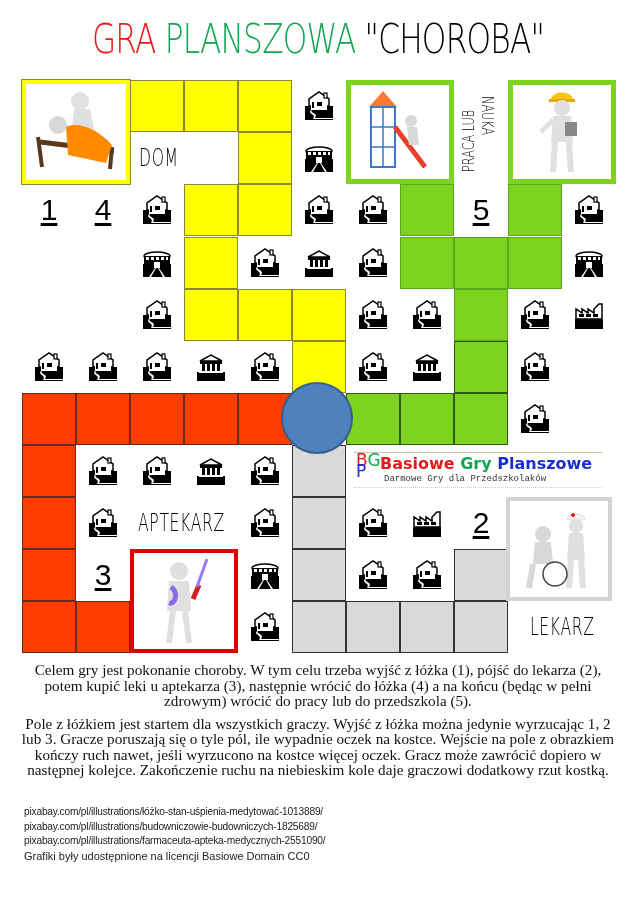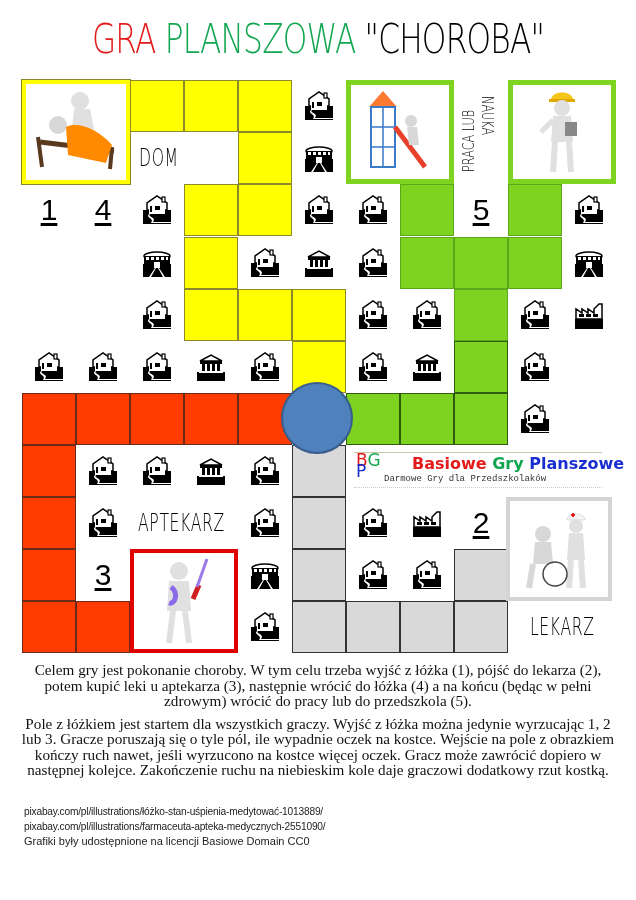--- a/index.html
+++ b/index.html
@@ -47,21 +47,21 @@
       position: absolute; font-family: "DejaVu Sans", sans-serif; font-weight: 300; font-size: 15px;
       white-space: nowrap; transform-origin: left top;
     }
 
     #center-circle { position: absolute; left: 259px; top: 302px; width: 72px; height: 72px; border-radius: 50%;
       background: #4f81bd; border: 2px solid #385d8a; }
 
     #logo { position: absolute; left: 332px; top: 372px; width: 248px; height: 36px; border-top: 1px solid #c8c8a0; border-bottom: 1px dotted #ccc; background:#fff; }
     #logo .mark { position:absolute; left:2px; top:2px; width:22px; height:32px; font-family:"DejaVu Sans",sans-serif; font-weight:normal; font-size:17px; line-height:11px; }
     #logo .mark .b1{color:#e31b1b;} #logo .mark .g{color:#12a650;} #logo .mark .b2{color:#1a2fd0;}
-    #logo .t1 { position:absolute; left:26px; top:1px; font-family:"DejaVu Sans",sans-serif; font-weight:bold; font-size:16px; white-space:nowrap;margin-left:32px; }
+    #logo .t1 { position:absolute; left:26px; top:1px; font-family:"DejaVu Sans",sans-serif; font-weight:bold; font-size:16px; white-space:nowrap; }
     #logo .t1 .a{color:#e31b1b;} #logo .t1 .b{color:#12a650;} #logo .t1 .c{color:#1a2fd0;}
     #logo .t2 { position:absolute; left:30px; top:21px; font-family:Liberation Mono, monospace; font-size:9px; color:#333; white-space:nowrap; }
 
     #rules { position: absolute; left: 18px; top: 662px; width: 600px; text-align: center;
       font-family: "Liberation Serif", serif; font-size: 15.2px; line-height: 15.5px; color: #111; }
     #rules p { margin-bottom: 7px; }
 
     #credits { position: absolute; left: 24px; top: 805px; width: 600px;
       font-family: "Liberation Sans", sans-serif; font-size: 11px; line-height: 14.5px; color: #222; }
     #credits .urls div { font-size: 10.2px; letter-spacing: -0.2px; }
@@ -449,16 +449,17 @@
 </div>
 
 <div id="rules">
   <p>Celem gry jest pokonanie choroby. W tym celu trzeba wyjść z łóżka (1), pójść do lekarza (2), potem kupić leki u aptekarza (3), następnie wrócić do łóżka (4) a na końcu (będąc w pełni zdrowym) wrócić do pracy lub do przedszkola (5).</p>
   <p>Pole z łóżkiem jest startem dla wszystkich graczy. Wyjść z łóżka można jedynie wyrzucając 1, 2 lub 3. Gracze poruszają się o tyle pól, ile wypadnie oczek na kostce. Wejście na pole z obrazkiem kończy ruch nawet, jeśli wyrzucono na kostce więcej oczek. Gracz może zawrócić dopiero w następnej kolejce. Zakończenie ruchu na niebieskim kole daje graczowi dodatkowy rzut kostką.</p>
 </div>
 
 <div id="credits">
   <div class="urls">
     <div>pixabay.com/pl/illustrations/łóżko-stan-uśpienia-medytować-1013889/</div>
+    <div>pixabay.com/pl/illustrations/budowniczowie-budowniczych-1825689/</div>
     <div>pixabay.com/pl/illustrations/farmaceuta-apteka-medycznych-2551090/</div>
   </div>
   <div>Grafiki były udostępnione na licencji Basiowe Domain CC0</div>
 </div>
 
 </body></html>

